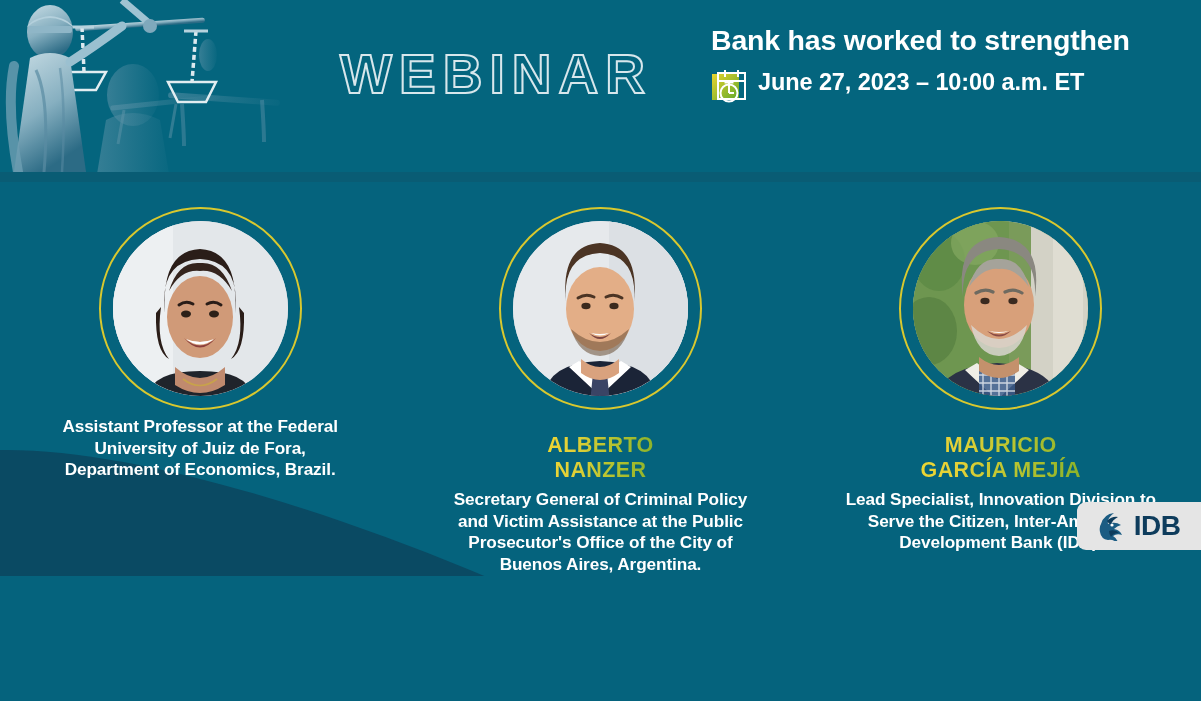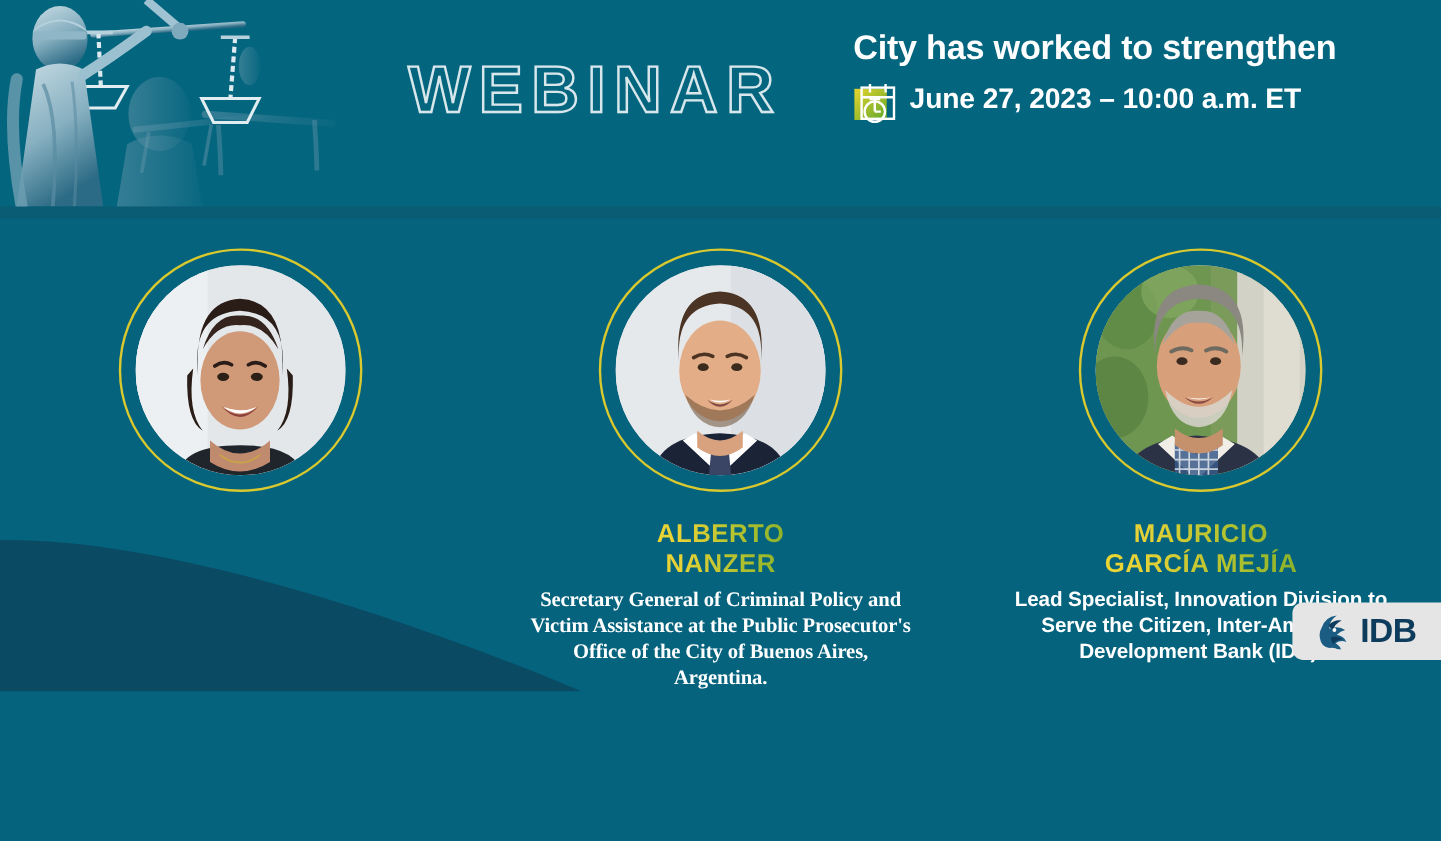--- a/index.html
+++ b/index.html
@@ -85,21 +85,21 @@
     -webkit-background-clip:text;background-clip:text;
     color:transparent;-webkit-text-fill-color:transparent;
     white-space:pre-line;
   }
   .sp-desc{
     margin-top:6px;text-align:center;color:#FFFFFF;
     font-size:17.2px;font-weight:bold;line-height:21.5px;
     letter-spacing:-.1px;
   }
   .sp-0 .sp-desc{max-width:290px;}
-  .sp-1 .sp-desc{max-width:322px;font-family:Liberation Serif, serif;}
+  .sp-1 .sp-desc{max-width:322px;}
   .sp-2 .sp-desc{max-width:352px;}
 
   
   .idb-logo{
     position:absolute;right:0;bottom:26px;width:124px;height:48px;
     background:#e5e5e5;border-radius:9px 0 0 9px;
     display:flex;align-items:center;justify-content:center;gap:6px;
     z-index:8;
   }
   .idb-mark{width:30px;height:30px;display:block;}
@@ -172,21 +172,21 @@
           <path d="M70,62 q22,-14 52,-36" stroke="#9BC0D0" stroke-width="9" fill="none" stroke-linecap="round"></path>
           <path d="M14,66 q-8,40 4,106" stroke="#6E9FB3" stroke-width="10" fill="none" stroke-linecap="round" opacity=".8"></path>
         </g>
       </g>
     </svg>
   </div>
 
   <div class="webinar">WEBINAR</div>
 
   <div class="title-block">
-    <div class="title-line">City has worked to strengthen</div>
+    <div class="title-line">Bank has worked to strengthen</div>
 
     <div class="date-row">
       <svg class="cal-icon" viewBox="0 0 36 36">
         <defs>
           <linearGradient id="calG" x1="0" y1="0" x2="1" y2="1">
             <stop offset="0%" stop-color="#E8D42E"></stop>
             <stop offset="100%" stop-color="#5FA82B"></stop>
           </linearGradient>
         </defs>
         <rect x="1" y="5" width="27" height="26" fill="url(#calG)"></rect>
@@ -224,20 +224,21 @@
             <ellipse cx="73" cy="93" rx="5" ry="3.4" fill="#2B2018"></ellipse>
             <ellipse cx="101" cy="93" rx="5" ry="3.4" fill="#2B2018"></ellipse>
             <path d="M66,84 q7,-5 14,-1 M94,83 q7,-4 14,1" stroke="#2A1D18" stroke-width="3" fill="none" stroke-linecap="round"></path>
             <path d="M73,118 q14,11 28,0 q-14,6 -28,0z" fill="#FFFFFF"></path>
             <path d="M71,117 q16,15 32,0 q-16,19 -32,0z" fill="#8C3F3C"></path>
             <path d="M73,119 q14,6 28,0 q-14,4 -28,0z" fill="#FFFFFF"></path>
             <path d="M70,158 q17,13 34,0" stroke="#C8A24B" stroke-width="1.6" fill="none"></path>
           </svg>
         </div>
       </div>
+      <div class="sp-desc">Assistant Professor at the Federal University of Juiz de Fora, Department of Economics, Brazil.</div>
     </div>
 
     <div class="speaker sp-1">
       <div class="portrait-wrap">
         <div class="ring"></div>
         <div class="photo">
           <svg viewBox="0 0 175 175">
             <rect width="175" height="175" fill="#E6E9EC"></rect>
             <rect x="96" y="0" width="79" height="175" fill="#DCE0E4"></rect>
             <path d="M87,140 q-52,2 -56,35 l112,0 q-4,-33 -56,-35z" fill="#1B2437"></path>

